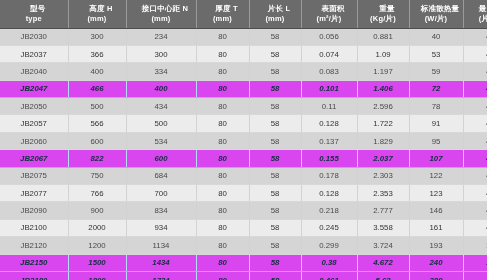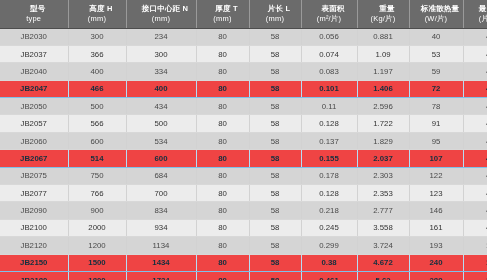--- a/index.html
+++ b/index.html
@@ -42,21 +42,21 @@
     vertical-align: middle;
     height: 28px;
     padding: 1px 1px;
     border-right: 1px solid #9a9a9a;
     border-bottom: 1px solid #4d4d4d;
     box-sizing: border-box;
     letter-spacing: 0.2px;
   }
   thead tr.header-row th:last-child { border-right: none; }
   th .hdr-cn { display: block; padding-left: 8px; }
-  th .hdr-unit { display: block; font-weight: normal; }
+  th .hdr-unit { display: block; font-weight: bold; }
 
   tbody td {
     font-size: 7.8px;
     text-align: center;
     vertical-align: middle;
     height: 17.4px;
     padding: 0 1px;
     border-right: 1px solid #d2d2d2;
     border-bottom: 1px solid #d8d8d8;
     box-sizing: border-box;
@@ -69,25 +69,26 @@
   tbody tr.row-odd td {
     background: #d5d5d5;
     color: #4a4a4a;
     font-weight: normal;
   }
   tbody tr.row-even td {
     background: #ececec;
     color: #333333;
   }
   tbody tr.row-selected td {
-    background: #ef4444;
+    background: #d946ef;
     color: #12303f;
     font-weight: bold;
     border-right-color: #b5ddf5;
     border-bottom-color: #7fc1ea;
+    font-style: italic;
   }
   tbody tr.row-selected td:first-child { font-weight: bold; }
 </style>
 </head>
 <body>
 
 <div id="spec-table-wrap">
   <table class="spec-table">
     <colgroup>
       <col class="c0">
@@ -213,21 +214,21 @@
           <td>534</td>
           <td>80</td>
           <td>58</td>
           <td>0.137</td>
           <td>1.829</td>
           <td>95</td>
           <td>48</td>
         </tr>
         <tr class="row-selected">
           <td>JB2067</td>
-          <td>514</td>
+          <td>822</td>
           <td>600</td>
           <td>80</td>
           <td>58</td>
           <td>0.155</td>
           <td>2.037</td>
           <td>107</td>
           <td>48</td>
         </tr>
         <tr class="row-odd">
           <td>JB2075</td>

